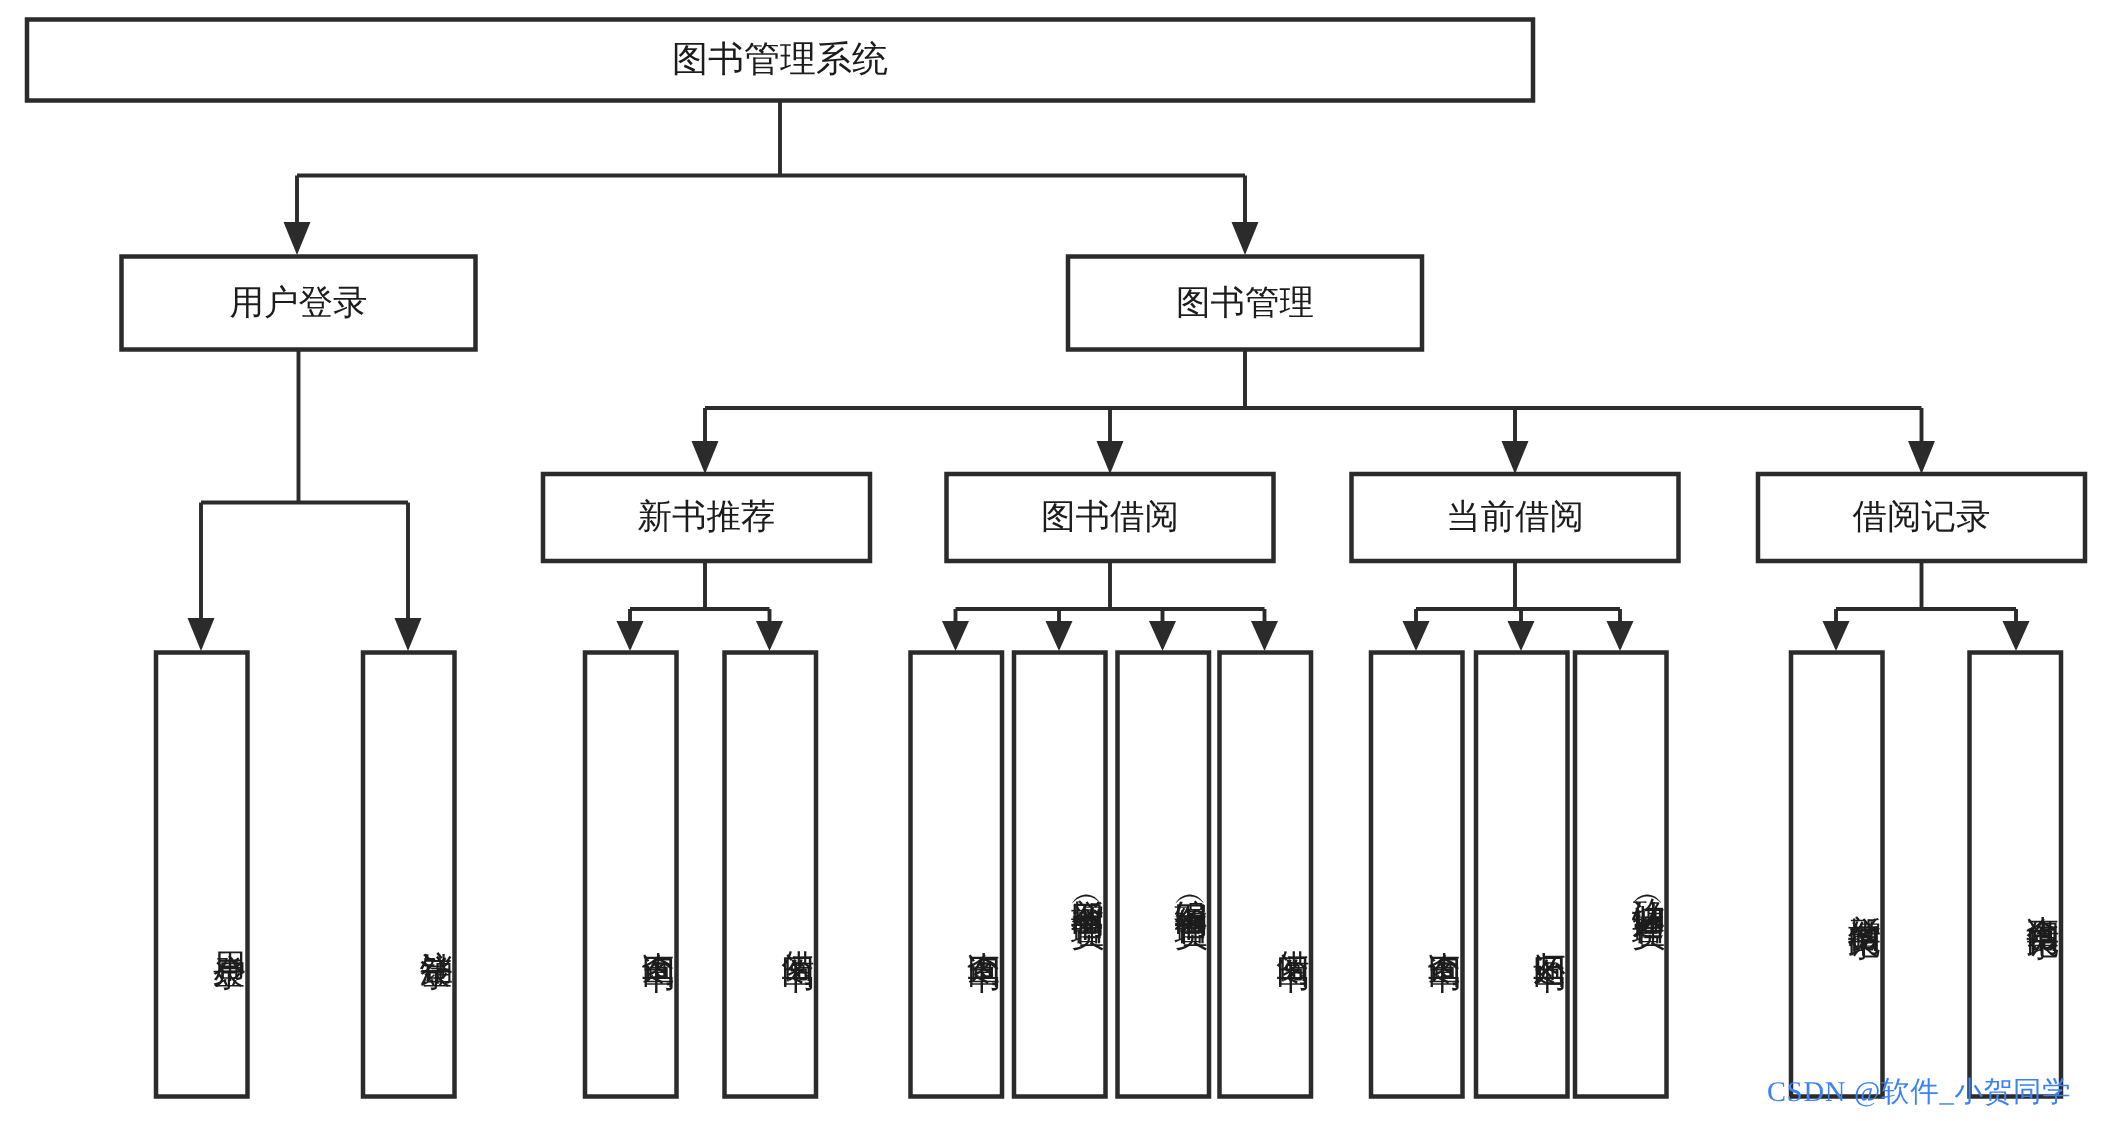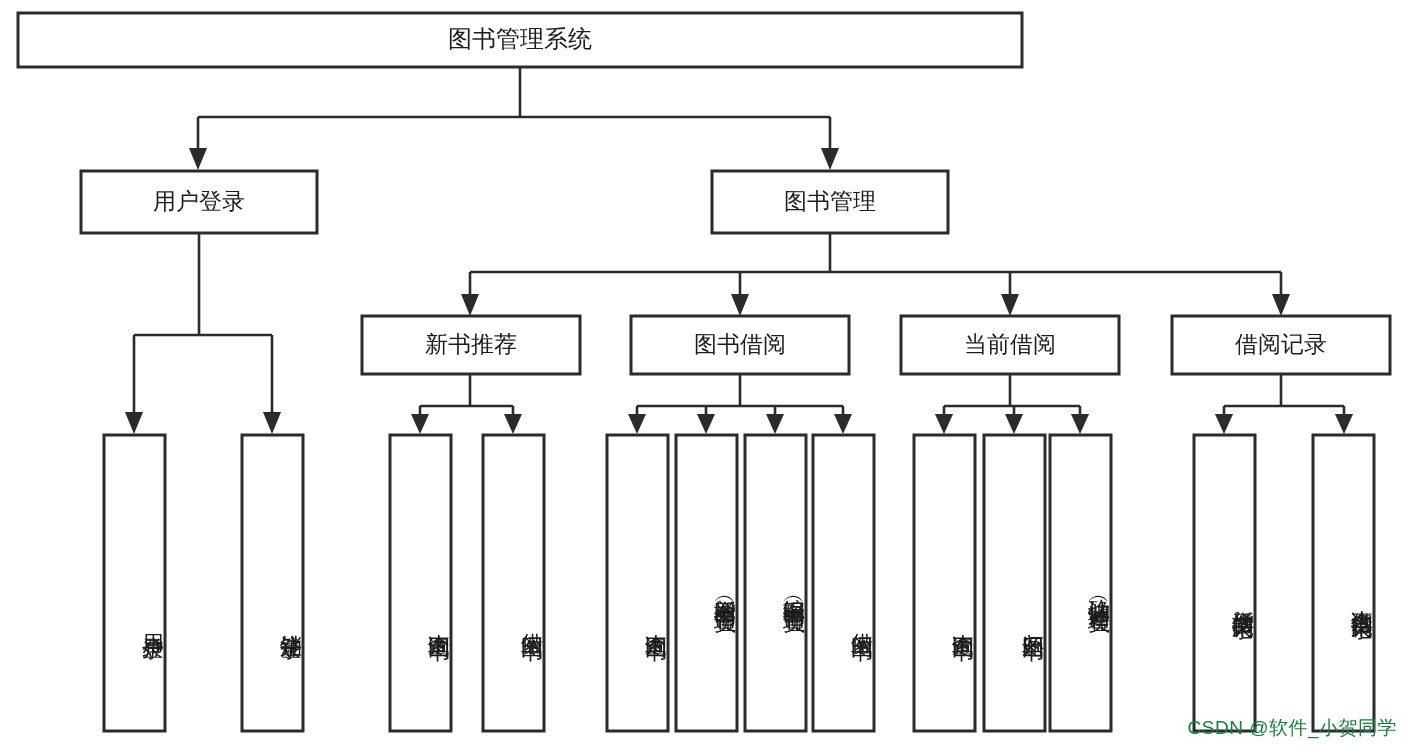--- a/index.html
+++ b/index.html
@@ -62,25 +62,25 @@
     letter-spacing: 2px;
     color: #1c1c1c;
     display: flex;
     align-items: flex-start;
     justify-content: center;
     white-space: nowrap;
     pointer-events: none;
   }
   .watermark {
     position: absolute;
-    right: 8px;
+    right: 24px;
     bottom: 6px;
-    font-family: Liberation Sans, sans-serif;
+    font-family: Liberation Serif, serif;
     font-size: 19px;
-    color: #15803d;
+    color: #3b82f6;
     letter-spacing: 0.5px;
     white-space: nowrap;
   }
 </style>
 </head>
 <body>
 
 <div id="diagram-root">
 
   <svg class="canvas" viewBox="0 0 1405 747">

